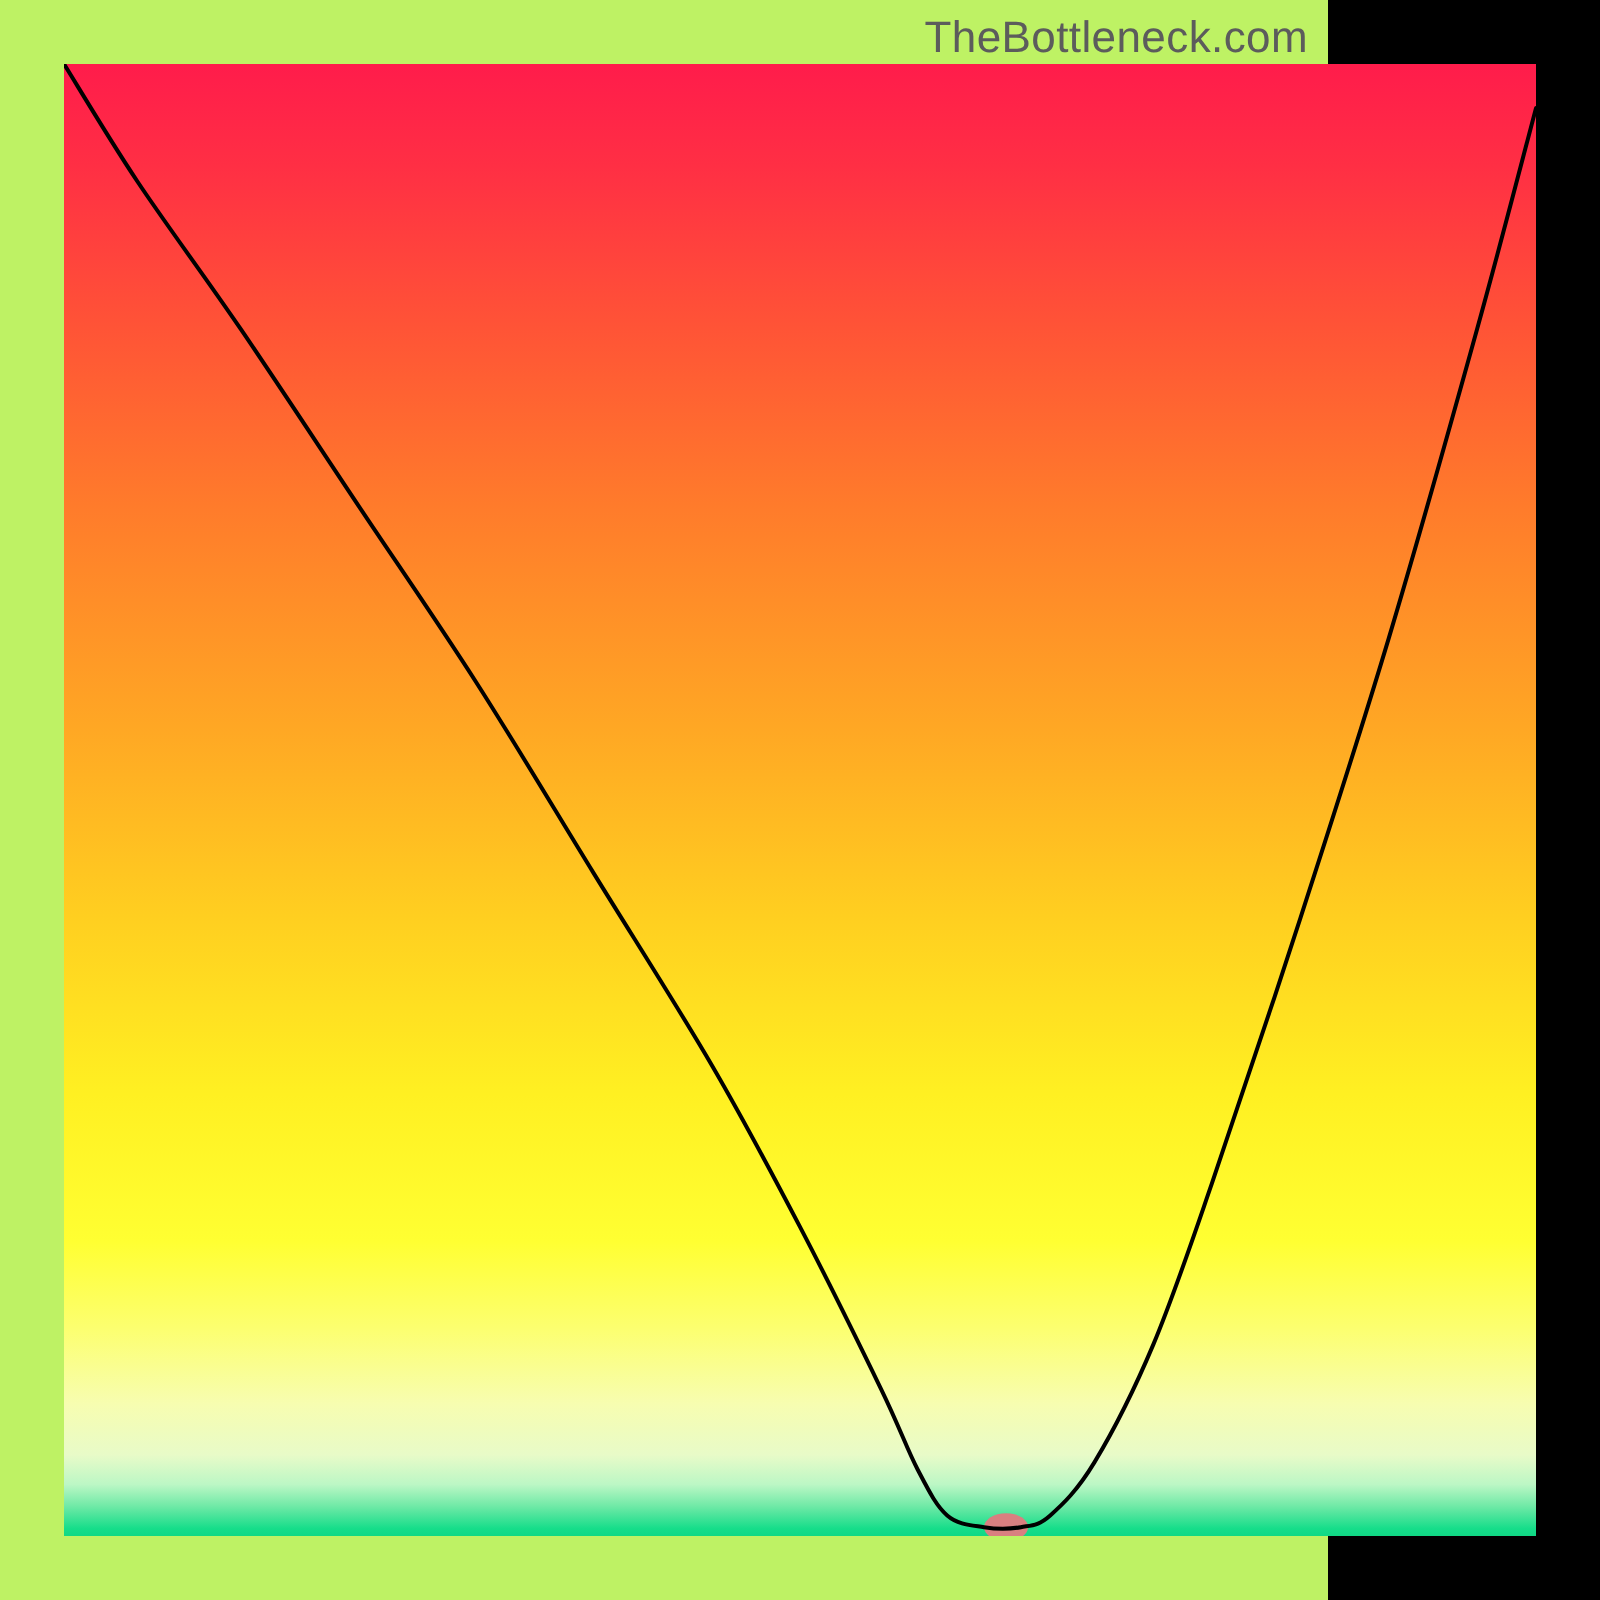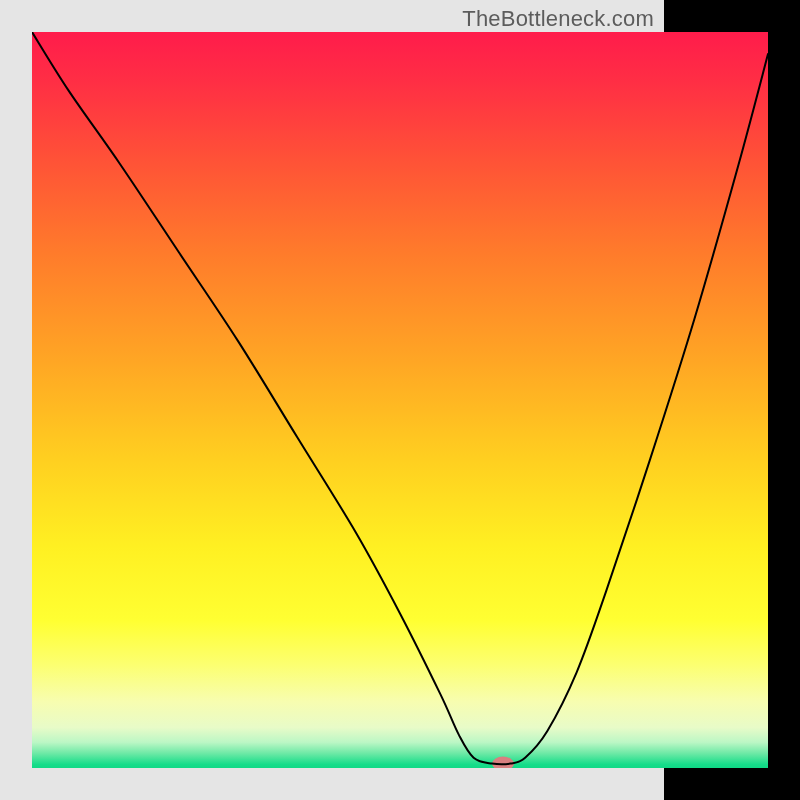--- a/index.html
+++ b/index.html
@@ -7,21 +7,21 @@
     padding: 0;
     width: 800px;
     height: 800px;
     background: #000;
     font-family: Arial, Helvetica, sans-serif;
   }
   .outer {
     position: relative;
     width: 664px;
     height: 800px;
-    background: #e5e5e5;
+    background: #bef264;
     text-decoration: underline;
   }
   .plot-area {
     position: absolute;
     left: 32px;
     top: 32px;
     width: 736px;
     height: 736px;
     overflow: hidden;
   }

